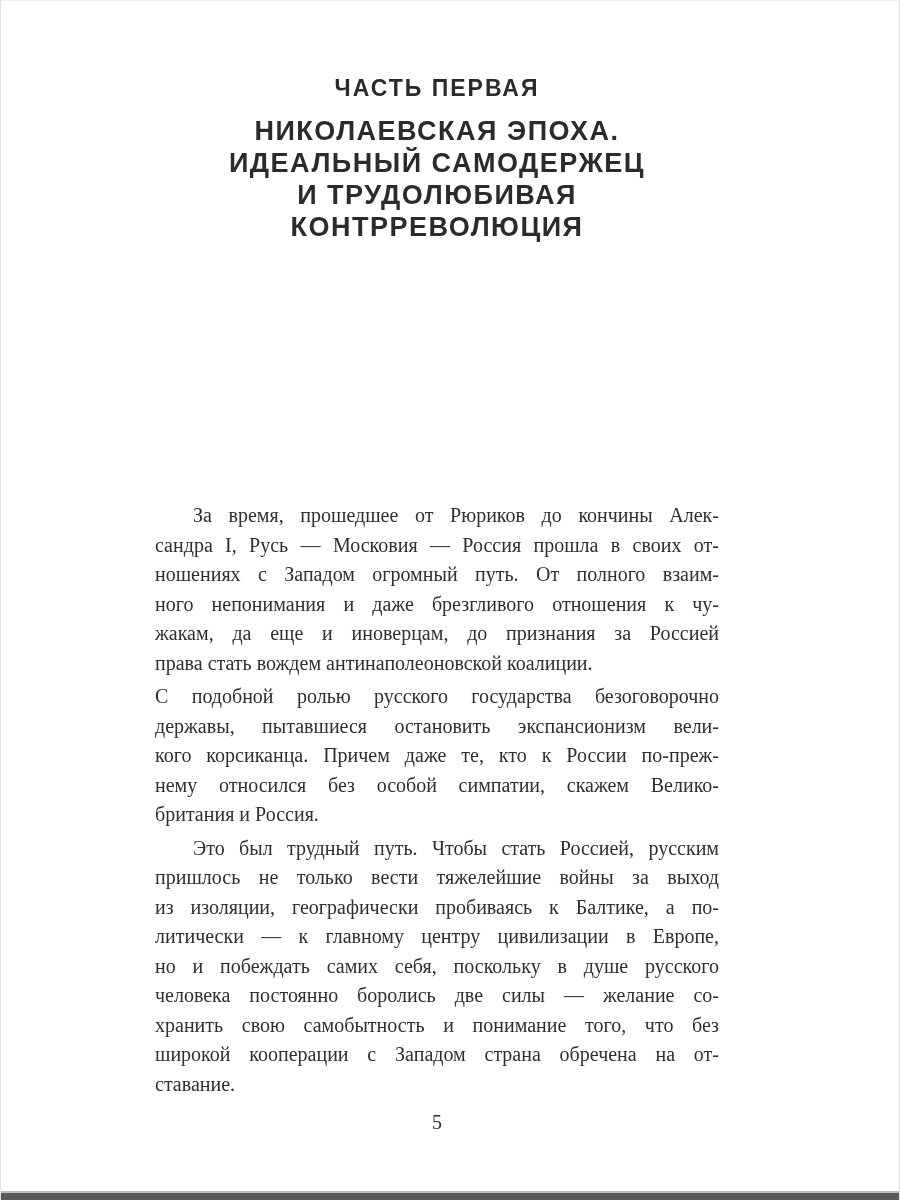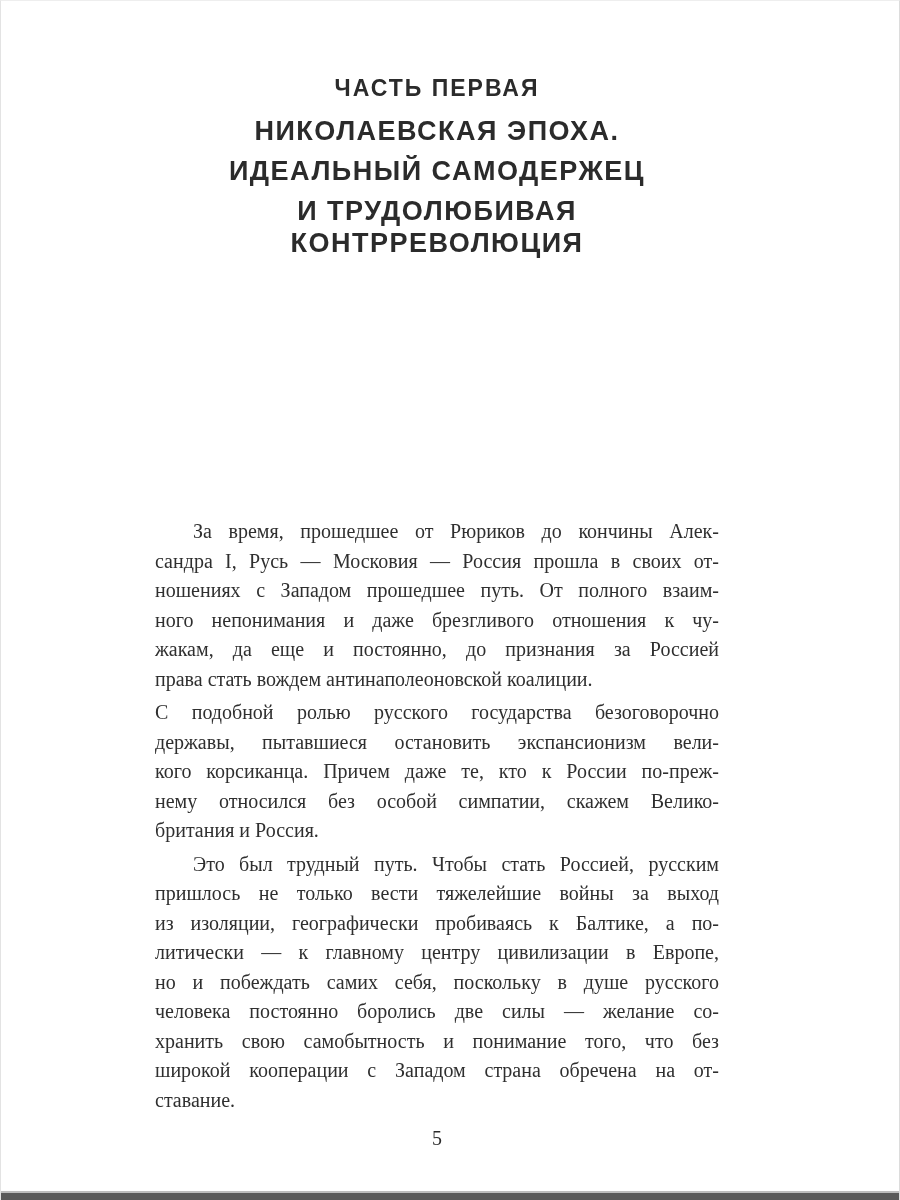--- a/index.html
+++ b/index.html
@@ -41,21 +41,20 @@
     text-align: center;
     font-family: "Liberation Sans", sans-serif;
     font-weight: bold;
     font-size: 27px;
     line-height: 32px;
     letter-spacing: 1.5px;
     color: var(--heading-color, #2b2b2b);
   }
   .title-line {
     display: block;
-    margin-top: 8px;
   }
   .body-text {
     margin-top: 258px;
     font-size: 20px;
     line-height: 29.5px;
   }
   .paragraph {
     margin: 4px;
   }
   .line {
@@ -92,23 +91,23 @@
     <div class="part-label">ЧАСТЬ ПЕРВАЯ</div>
     <div class="chapter-title">
         <div class="title-line">НИКОЛАЕВСКАЯ ЭПОХА.</div>
         <div class="title-line">ИДЕАЛЬНЫЙ САМОДЕРЖЕЦ</div>
         <div class="title-line">И ТРУДОЛЮБИВАЯ КОНТРРЕВОЛЮЦИЯ</div>
       </div>
     <div class="body-text">
         <div class="paragraph">
           <div class="line indent">За время, прошедшее от Рюриков до кончины Алек-</div>
           <div class="line">сандра I, Русь — Московия — Россия прошла в своих от-</div>
-          <div class="line">ношениях с Западом прошедшее путь. От полного взаим-</div>
+          <div class="line">ношениях с Западом огромный путь. От полного взаим-</div>
           <div class="line">ного непонимания и даже брезгливого отношения к чу-</div>
-          <div class="line">жакам, да еще и постоянно, до признания за Россией</div>
+          <div class="line">жакам, да еще и иноверцам, до признания за Россией</div>
           <div class="line last">права стать вождем антинаполеоновской коалиции.</div>
         </div>
         <div class="paragraph">
           <div class="line">С подобной ролью русского государства безоговорочно</div>
           <div class="line">державы, пытавшиеся остановить экспансионизм вели-</div>
           <div class="line">кого корсиканца. Причем даже те, кто к России по-преж-</div>
           <div class="line">нему относился без особой симпатии, скажем Велико-</div>
           <div class="line last">британия и Россия.</div>
         </div>
         <div class="paragraph">

